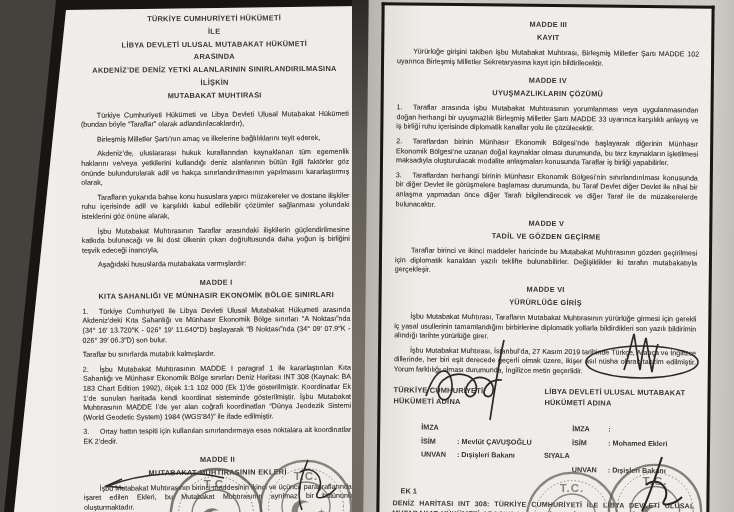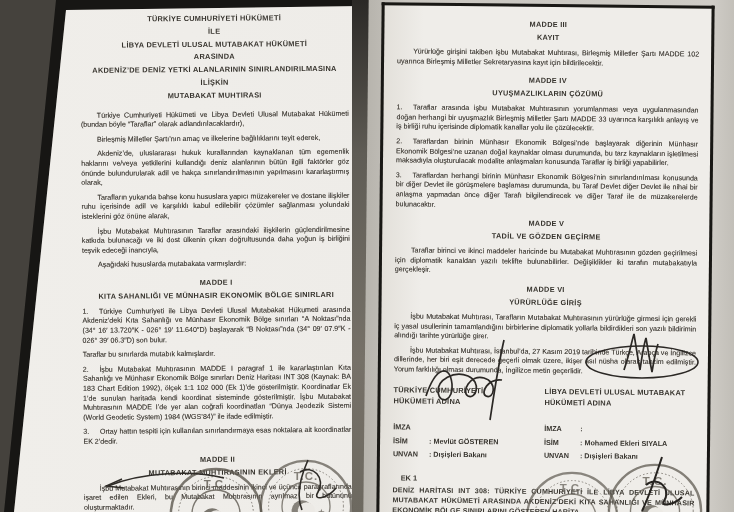--- a/index.html
+++ b/index.html
@@ -58,21 +58,21 @@
     text-align:center;font-weight:bold;font-size:7.3px;line-height:10px;
     margin:8px 0 1px;letter-spacing:.3px;color:#36332d;
   }
   .h.sub{margin:3px 0 6px;}
   
   .sig-grid{display:flex;margin-top:10px;}
   .sig-col{width:50%;}
   .party{font-weight:bold;font-size:7.4px;line-height:11px;letter-spacing:.2px;color:#37342e;}
   .sig-rows{margin-top:14px;}
   .sig-row{font-size:7.2px;line-height:13.5px;font-weight:bold;color:#37342e;}
-  .sig-row .lbl{display:inline-block;width:36px;}
+  .sig-row .lbl{display:inline-block;width:36px;margin-left:28px;}
   
   .ek-label{font-weight:bold;font-size:7.4px;margin:12px 0 4px;padding-left:8px;color:#37342e;}
   .ek-text{
     font-weight:bold;font-size:7.1px;line-height:9.8px;text-align:justify;
     letter-spacing:.15px;color:#3b3832;margin:0;
   }
   
   .seal{position:absolute;color:#5a554c;}
   .sigstroke{position:absolute;}
   .seal svg,.sigstroke svg{display:block;width:100%;height:100%;}
@@ -135,21 +135,21 @@
         <div class="h sub">YÜRÜRLÜĞE GİRİŞ</div>
         <p class="doc ind">İşbu Mutabakat Muhtırası, Tarafların Mutabakat Muhtırasının yürürlüğe girmesi için gerekli iç yasal usullerinin tamamlandığını birbirlerine diplomatik yollarla bildirdikleri son yazılı bildirimin alındığı tarihte yürürlüğe girer.</p>
         <p class="doc ind">İşbu Mutabakat Muhtırası, İstanbul’da, 27 Kasım 2019 tarihinde Türkçe, Arapça ve İngilizce dillerinde, her biri eşit derecede geçerli olmak üzere, ikişer asıl nüsha olarak tanzim edilmiştir. Yorum farklılığı olması durumunda, İngilizce metin geçerlidir.</p>
 
         <div class="sig-grid">
           <div class="sig-col">
             <div class="party">TÜRKİYE CUMHURİYETİ</div>
             <div class="party">HÜKÜMETİ ADINA</div>
             <div class="sig-rows">
               <div class="sig-row"><span class="lbl">İMZA</span><span></span></div>
-              <div class="sig-row"><span class="lbl">İSİM</span><span>: Mevlüt GÖSTEREN</span></div>
+              <div class="sig-row"><span class="lbl">İSİM</span><span>: Mevlüt ÇAVUŞOĞLU</span></div>
               <div class="sig-row"><span class="lbl">UNVAN</span><span>: Dışişleri Bakanı</span></div>
             </div>
           </div>
           <div class="sig-col">
             <div class="party">LİBYA DEVLETİ ULUSAL MUTABAKAT</div>
             <div class="party">HÜKÜMETİ ADINA</div>
             <div class="sig-rows">
               <div class="sig-row"><span class="lbl">İMZA</span><span>:</span></div>
               <div class="sig-row"><span class="lbl">İSİM</span><span>: Mohamed Ekleri SIYALA</span></div>
               <div class="sig-row"><span class="lbl">UNVAN</span><span>: Dışişleri Bakanı</span></div>

